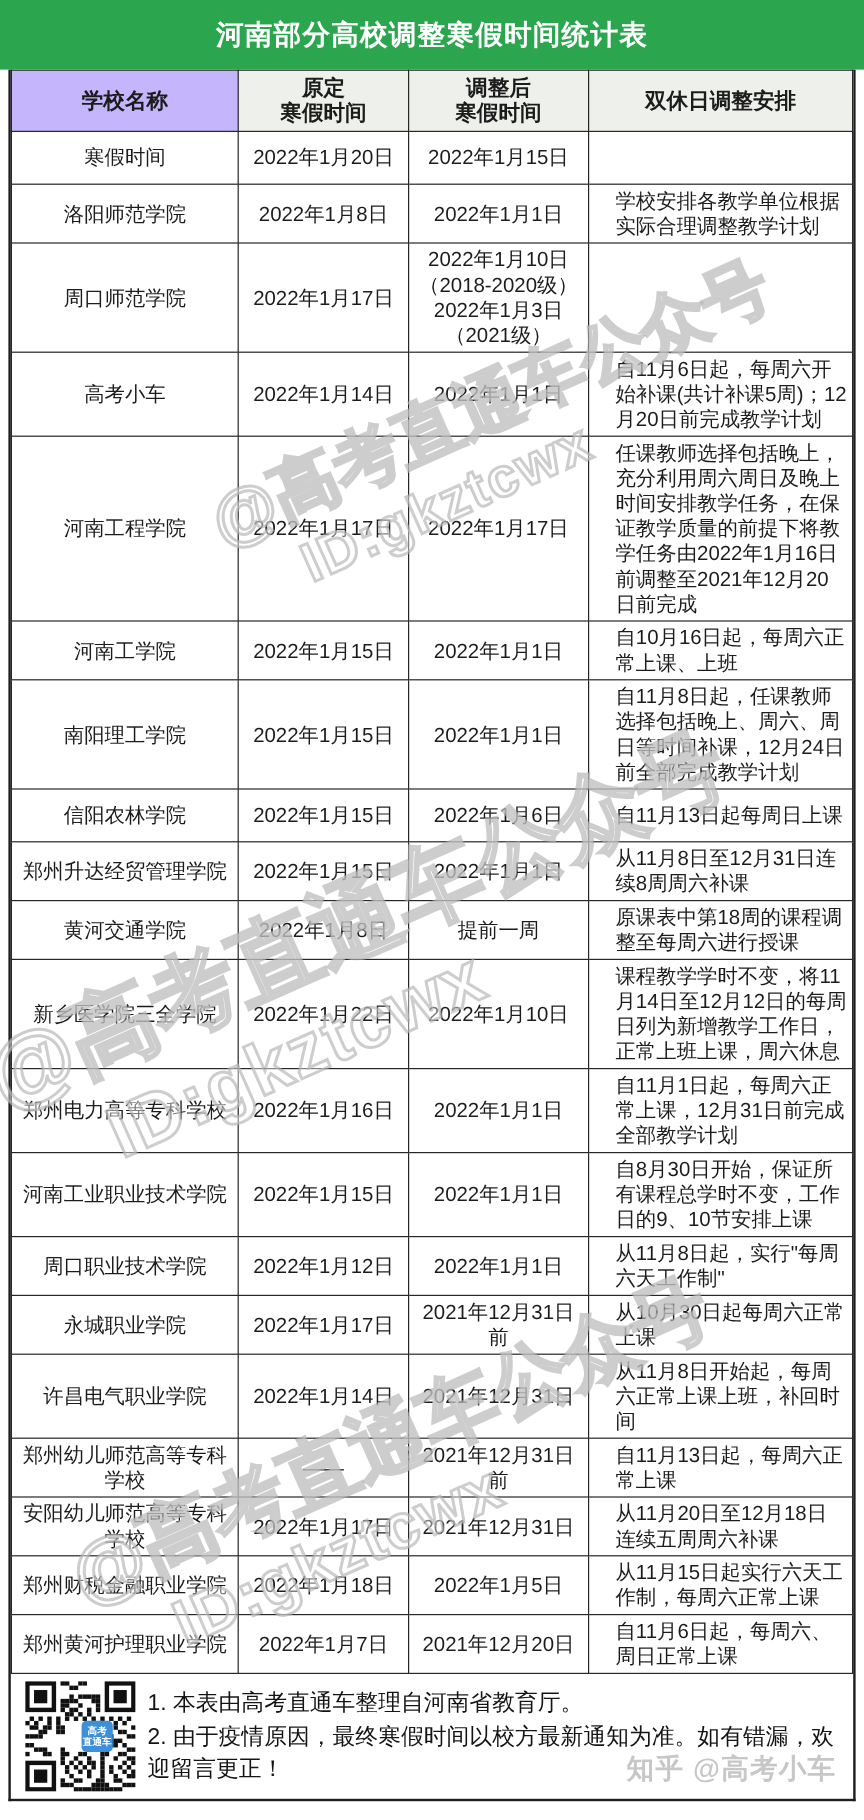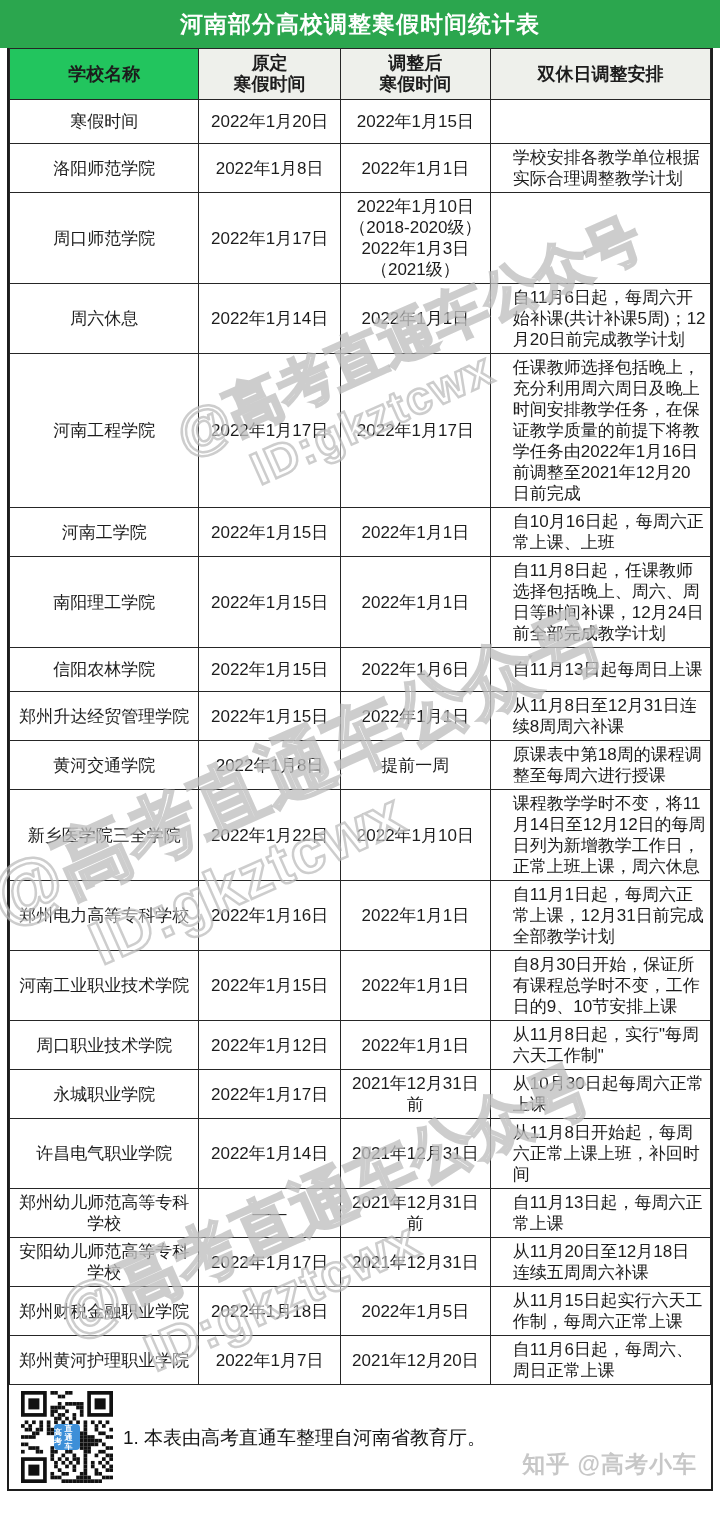--- a/index.html
+++ b/index.html
@@ -1,42 +1,42 @@
 <!DOCTYPE html>
 <html><head>
 <meta charset="utf-8">
 <style>
   html,body{margin:0;padding:0;background:#ffffff;}
   body{width:720px;height:1517px;overflow:hidden;position:relative;
        font-family:"Liberation Sans","DejaVu Sans",sans-serif;color:#1c1c1c;}
   .page{position:relative;width:720px;height:1517px;background:#fff;}
 
   
-  .title-bar{width:720px;height:48px;display:flex;align-items:center;justify-content:center;}
+  .title-bar{width:720px;height:58px;display:flex;align-items:center;justify-content:center;}
   .title-bar h1{margin:0;font-size:23px;font-weight:700;color:#ffffff;letter-spacing:1px;}
 
   
   .sheet{margin:0 7px;border:2px solid #1d1d1d;border-top:none;background:#fff;}
 
   table{border-collapse:collapse;width:100%;table-layout:fixed;}
   col.c1{width:27.0%;} col.c2{width:20.2%;} col.c3{width:21.4%;} col.c4{width:31.4%;}
   th,td{border:1.5px solid #262626;white-space:pre-line;word-break:break-all;}
   th{background:#eef0eb;font-size:18px;font-weight:700;text-align:center;
      padding:4px 2px;line-height:21px;}
   td{font-size:17px;line-height:21px;padding:3px 5px;vertical-align:middle;}
   tbody tr{height:44px;}
   td.c1,td.c2,td.c3{text-align:center;}
   td.c4{text-align:left;padding-left:22px;padding-right:4px;}
 
   
   .footer{position:relative;display:flex;align-items:center;min-height:96px;padding:4px 0;}
   .qr-wrap{position:relative;width:92px;height:92px;margin:2px 10px 2px 12px;flex:0 0 auto;}
   .qr-wrap svg{width:92px;height:92px;display:block;}
-  .qr-badge{position:absolute;left:33px;top:33px;width:26px;height:26px;background:#3d8fd8;
-            border-radius:4px;display:flex;flex-direction:row;align-items:center;
+  .qr-badge{position:absolute;left:47px;top:33px;width:26px;height:26px;background:#3d8fd8;
+            border-radius:4px;display:flex;flex-direction:column;align-items:center;
             justify-content:center;color:#fff;font-size:8px;line-height:9px;font-weight:700;}
   .notes{flex:1;font-size:19px;line-height:27px;color:#141414;padding-right:14px;}
   .notes div{margin:1px 0;}
   .zhihu-mark{position:absolute;right:14px;bottom:9px;font-size:23px;color:#c7c7c7;
               font-weight:700;letter-spacing:1px;margin-left:18px;}
 
   
   .wm{position:absolute;transform:rotate(-24deg);pointer-events:none;z-index:6;
       font-weight:700;white-space:nowrap;color:rgba(255,255,255,0.42);
       -webkit-text-stroke:2.5px rgba(178,178,178,0.65);line-height:1.2;}
@@ -57,21 +57,21 @@
   <div class="sheet">
     <table>
       <colgroup>
           <col class="c1">
           <col class="c2">
           <col class="c3">
           <col class="c4">
         </colgroup>
       <thead>
         <tr>
-          <th style="background: #22c55e;">学校名称</th>
+          <th style="background: #c4b5fd;">学校名称</th>
           <th style="background: rgb(238, 240, 235);">原定
 寒假时间</th>
           <th style="background: rgb(238, 240, 235);">调整后
 寒假时间</th>
           <th style="background: rgb(238, 240, 235);">双休日调整安排</th>
         </tr>
       </thead>
       <tbody>
       <tr>
         <td class="c1">寒假时间</td>
@@ -91,21 +91,21 @@
         <td class="c1">周口师范学院</td>
         <td class="c2">2022年1月17日</td>
         <td class="c3">2022年1月10日
 （2018-2020级）
 2022年1月3日
 （2021级）</td>
         <td class="c4"></td>
       </tr>
 
       <tr>
-        <td class="c1">周六休息</td>
+        <td class="c1">高考小车</td>
         <td class="c2">2022年1月14日</td>
         <td class="c3">2022年1月1日</td>
         <td class="c4">自11月6日起，每周六开始补课(共计补课5周)；12月20日前完成教学计划</td>
       </tr>
 
       <tr>
         <td class="c1">河南工程学院</td>
         <td class="c2">2022年1月17日</td>
         <td class="c3">2022年1月17日</td>
         <td class="c4">任课教师选择包括晚上，充分利用周六周日及晚上时间安排教学任务，在保证教学质量的前提下将教学任务由2022年1月16日前调整至2021年12月20日前完成</td>
@@ -408,20 +408,21 @@
             <rect x="4" y="76" width="20" height="20" fill="#fff"></rect>
             <rect x="8" y="80" width="12" height="12" fill="#111"></rect>
           </svg>
         <div class="qr-badge" style="background: rgb(61, 143, 216);">
           <span>高考</span>
           <span>直通车</span>
         </div>
       </div>
       <div class="notes">
         <div>1. 本表由高考直通车整理自河南省教育厅。</div>
+        <div>2. 由于疫情原因，最终寒假时间以校方最新通知为准。如有错漏，欢迎留言更正！</div>
       </div>
       <div class="zhihu-mark">知乎 @高考小车</div>
     </div>
   </div>
 
   <div class="wm wm-a">
     <span class="l1">@高考直通车公众号</span>
     <span class="l2">ID:gkztcwx</span>
   </div>
   <div class="wm wm-b">

